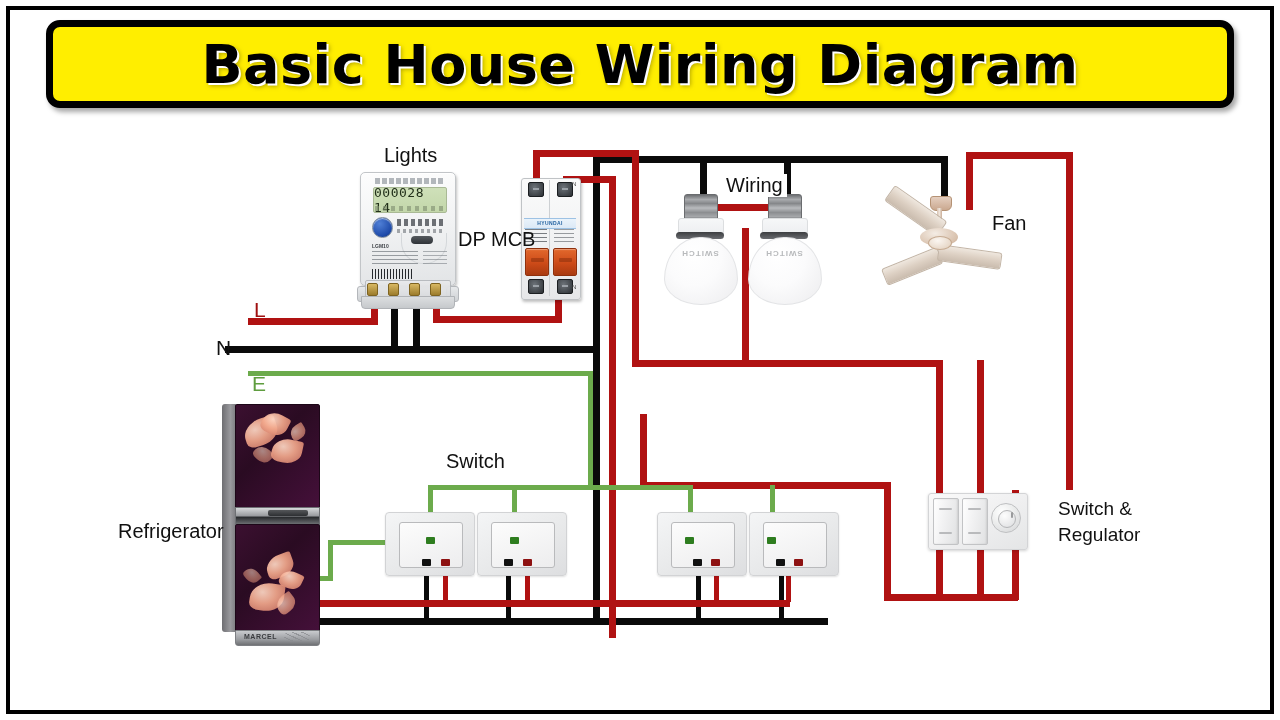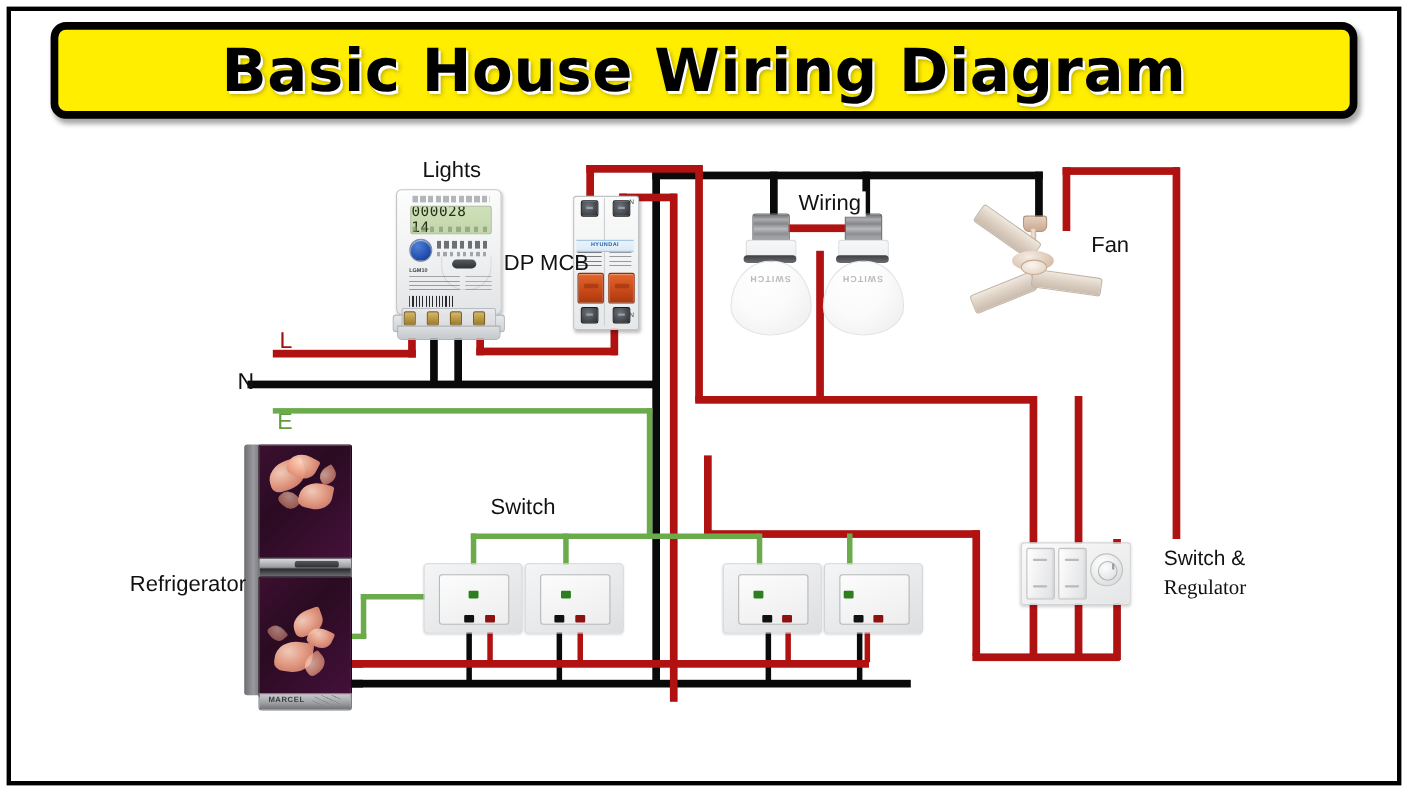--- a/index.html
+++ b/index.html
@@ -405,15 +405,15 @@
       <i style="top:9px;"></i>
         <i style="top:33px;"></i>
     </div>
     <div class="regulator">
       <div class="reg-knob">
         <div class="reg-mark"></div>
       </div>
     </div>
   </div>
   <div class="lbl lbl-md" style="left:1058px;top:498px;">Switch &amp;</div>
-  <div class="lbl lbl-md" style="left:1058px;top:524px;font-family:Liberation Serif, serif;">Regulator</div>
+  <div class="lbl lbl-md" style="left:1058px;top:524px;">Regulator</div>
 
 </div>
 
 </body></html>

